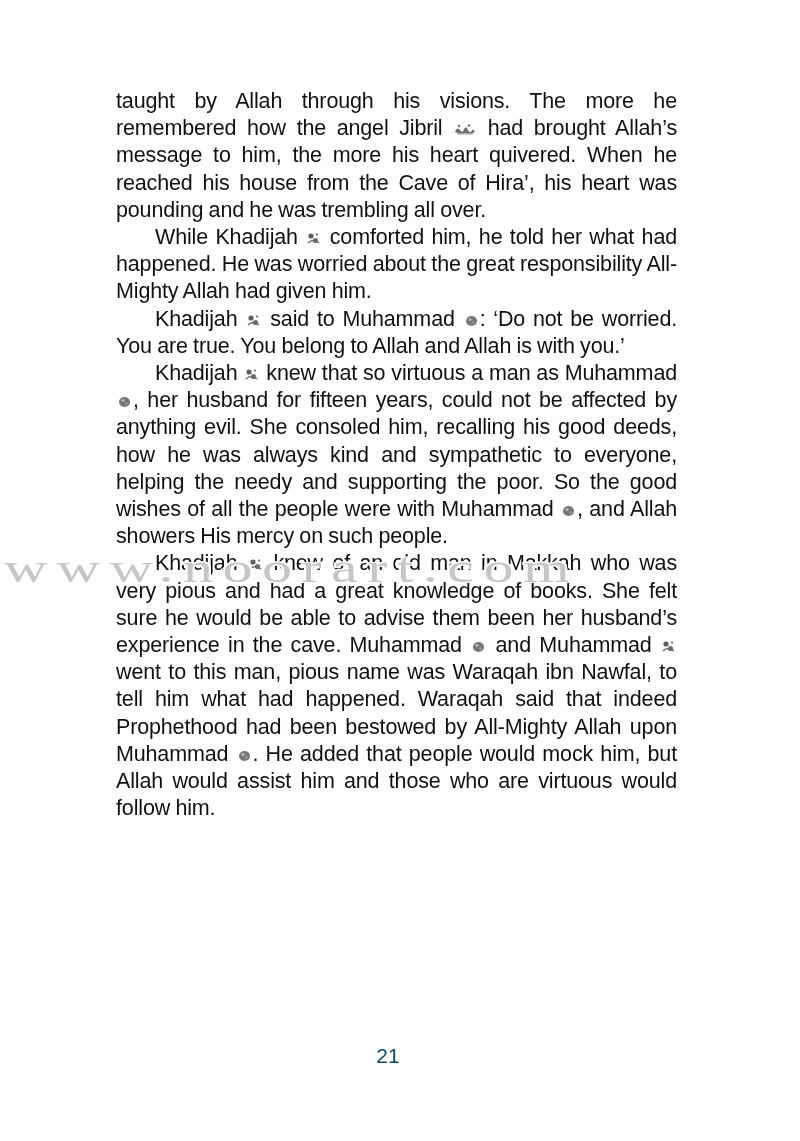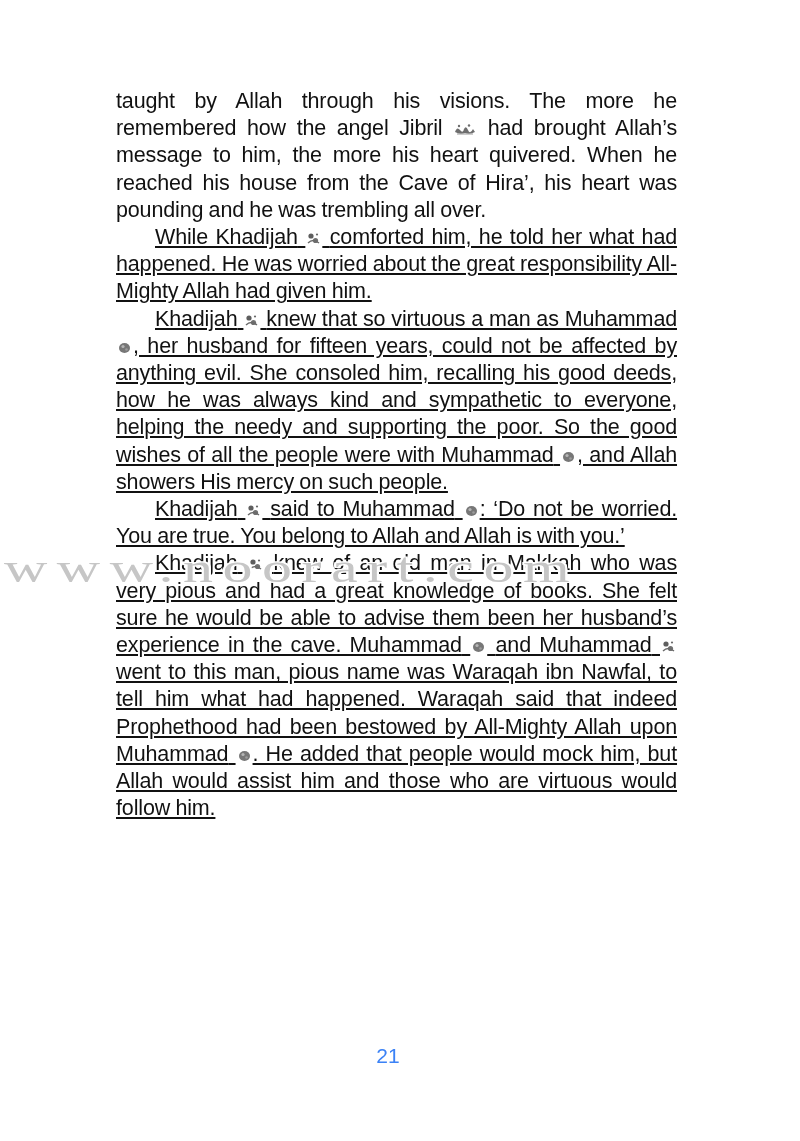--- a/index.html
+++ b/index.html
@@ -25,21 +25,20 @@
     text-align: justify;
     letter-spacing: -0.15px;
     word-spacing: -0.5px;
   }
   .para {
     margin: 0;
     text-indent: 0;
   }
   .para.indent {
     text-indent: 39px;
-    text-decoration: underline;
   }
   .hon {
     display: inline-block;
     width: 15px;
     height: 13px;
     vertical-align: -1px;
     margin: 0 1px;
     position: relative;
   }
   .hon svg {
@@ -69,21 +68,21 @@
     transform-origin: top left;
   }
   .page-number {
     position: absolute;
     left: 0;
     width: 776px;
     top: 1044px;
     text-align: center;
     font-family: "Liberation Sans", sans-serif;
     font-size: 21px;
-    color: #3b82f6;
+    color: #0c4a6e;
   }
 </style>
 </head>
 <body>
 
 <div class="page">
 
   <p class="para"><span>taught by Allah through his visions. The more he remembered how the angel Jibril</span> <span class="hon wide"><svg viewBox="0 0 22 13">
           <path d="M1 9 Q3 3 6 7 T10 6 Q12 2 14 7 T19 6 L21 9 Q16 12 11 10 Q6 12 1 9Z" fill="#6e6e6e"></path>
           <circle cx="5" cy="3" r="1.2" fill="#6e6e6e"></circle>
@@ -96,40 +95,40 @@
           <circle cx="9.5" cy="8.5" r="2.6" fill="#707070"></circle>
           <path d="M2 11 Q7 6 13 11" stroke="#6a6a6a" stroke-width="1.4" fill="none"></path>
           <circle cx="11" cy="2.5" r="1.1" fill="#6a6a6a"></circle>
         </svg></span> <span>comforted him, he told her what had happened. He was worried about the great responsibility All-Mighty Allah had given him.</span></p>
 
   <p class="para indent"><span>Khadijah</span> <span class="hon"><svg viewBox="0 0 15 13">
           <circle cx="5" cy="4" r="2.6" fill="#5e5e5e"></circle>
           <circle cx="9.5" cy="8.5" r="2.6" fill="#707070"></circle>
           <path d="M2 11 Q7 6 13 11" stroke="#6a6a6a" stroke-width="1.4" fill="none"></path>
           <circle cx="11" cy="2.5" r="1.1" fill="#6a6a6a"></circle>
+        </svg></span> <span>said to Muhammad</span> <span class="hon"><svg viewBox="0 0 15 13">
+          <ellipse cx="7.5" cy="7" rx="5.5" ry="5" fill="#777"></ellipse>
+          <circle cx="6" cy="5.5" r="1.6" fill="#b5b5b5"></circle>
+          <circle cx="9.5" cy="8.5" r="1.3" fill="#9c9c9c"></circle>
+        </svg></span><span>: ‘Do not be worried. You are true. You belong to Allah and Allah is with you.’</span></p>
+
+  <p class="para indent"><span>Khadijah</span> <span class="hon"><svg viewBox="0 0 15 13">
+          <circle cx="5" cy="4" r="2.6" fill="#5e5e5e"></circle>
+          <circle cx="9.5" cy="8.5" r="2.6" fill="#707070"></circle>
+          <path d="M2 11 Q7 6 13 11" stroke="#6a6a6a" stroke-width="1.4" fill="none"></path>
+          <circle cx="11" cy="2.5" r="1.1" fill="#6a6a6a"></circle>
         </svg></span> <span>knew that so virtuous a man as Muhammad</span> <span class="hon"><svg viewBox="0 0 15 13">
           <ellipse cx="7.5" cy="7" rx="5.5" ry="5" fill="#777"></ellipse>
           <circle cx="6" cy="5.5" r="1.6" fill="#b5b5b5"></circle>
           <circle cx="9.5" cy="8.5" r="1.3" fill="#9c9c9c"></circle>
         </svg></span><span>, her husband for fifteen years, could not be affected by anything evil. She consoled him, recalling his good deeds, how he was always kind and sympathetic to everyone, helping the needy and supporting the poor. So the good wishes of all the people were with Muhammad</span> <span class="hon"><svg viewBox="0 0 15 13">
           <ellipse cx="7.5" cy="7" rx="5.5" ry="5" fill="#777"></ellipse>
           <circle cx="6" cy="5.5" r="1.6" fill="#b5b5b5"></circle>
           <circle cx="9.5" cy="8.5" r="1.3" fill="#9c9c9c"></circle>
         </svg></span><span>, and Allah showers His mercy on such people.</span></p>
-
-  <p class="para indent"><span>Khadijah</span> <span class="hon"><svg viewBox="0 0 15 13">
-          <circle cx="5" cy="4" r="2.6" fill="#5e5e5e"></circle>
-          <circle cx="9.5" cy="8.5" r="2.6" fill="#707070"></circle>
-          <path d="M2 11 Q7 6 13 11" stroke="#6a6a6a" stroke-width="1.4" fill="none"></path>
-          <circle cx="11" cy="2.5" r="1.1" fill="#6a6a6a"></circle>
-        </svg></span> <span>said to Muhammad</span> <span class="hon"><svg viewBox="0 0 15 13">
-          <ellipse cx="7.5" cy="7" rx="5.5" ry="5" fill="#777"></ellipse>
-          <circle cx="6" cy="5.5" r="1.6" fill="#b5b5b5"></circle>
-          <circle cx="9.5" cy="8.5" r="1.3" fill="#9c9c9c"></circle>
-        </svg></span><span>: ‘Do not be worried. You are true. You belong to Allah and Allah is with you.’</span></p>
 
   <p class="para indent"><span>Khadijah</span> <span class="hon"><svg viewBox="0 0 15 13">
           <circle cx="5" cy="4" r="2.6" fill="#5e5e5e"></circle>
           <circle cx="9.5" cy="8.5" r="2.6" fill="#707070"></circle>
           <path d="M2 11 Q7 6 13 11" stroke="#6a6a6a" stroke-width="1.4" fill="none"></path>
           <circle cx="11" cy="2.5" r="1.1" fill="#6a6a6a"></circle>
         </svg></span> <span>knew of an old man in Makkah who was very pious and had a great knowledge of books. She felt sure he would be able to advise them been her husband’s experience in the cave. Muhammad</span> <span class="hon"><svg viewBox="0 0 15 13">
           <ellipse cx="7.5" cy="7" rx="5.5" ry="5" fill="#777"></ellipse>
           <circle cx="6" cy="5.5" r="1.6" fill="#b5b5b5"></circle>
           <circle cx="9.5" cy="8.5" r="1.3" fill="#9c9c9c"></circle>

